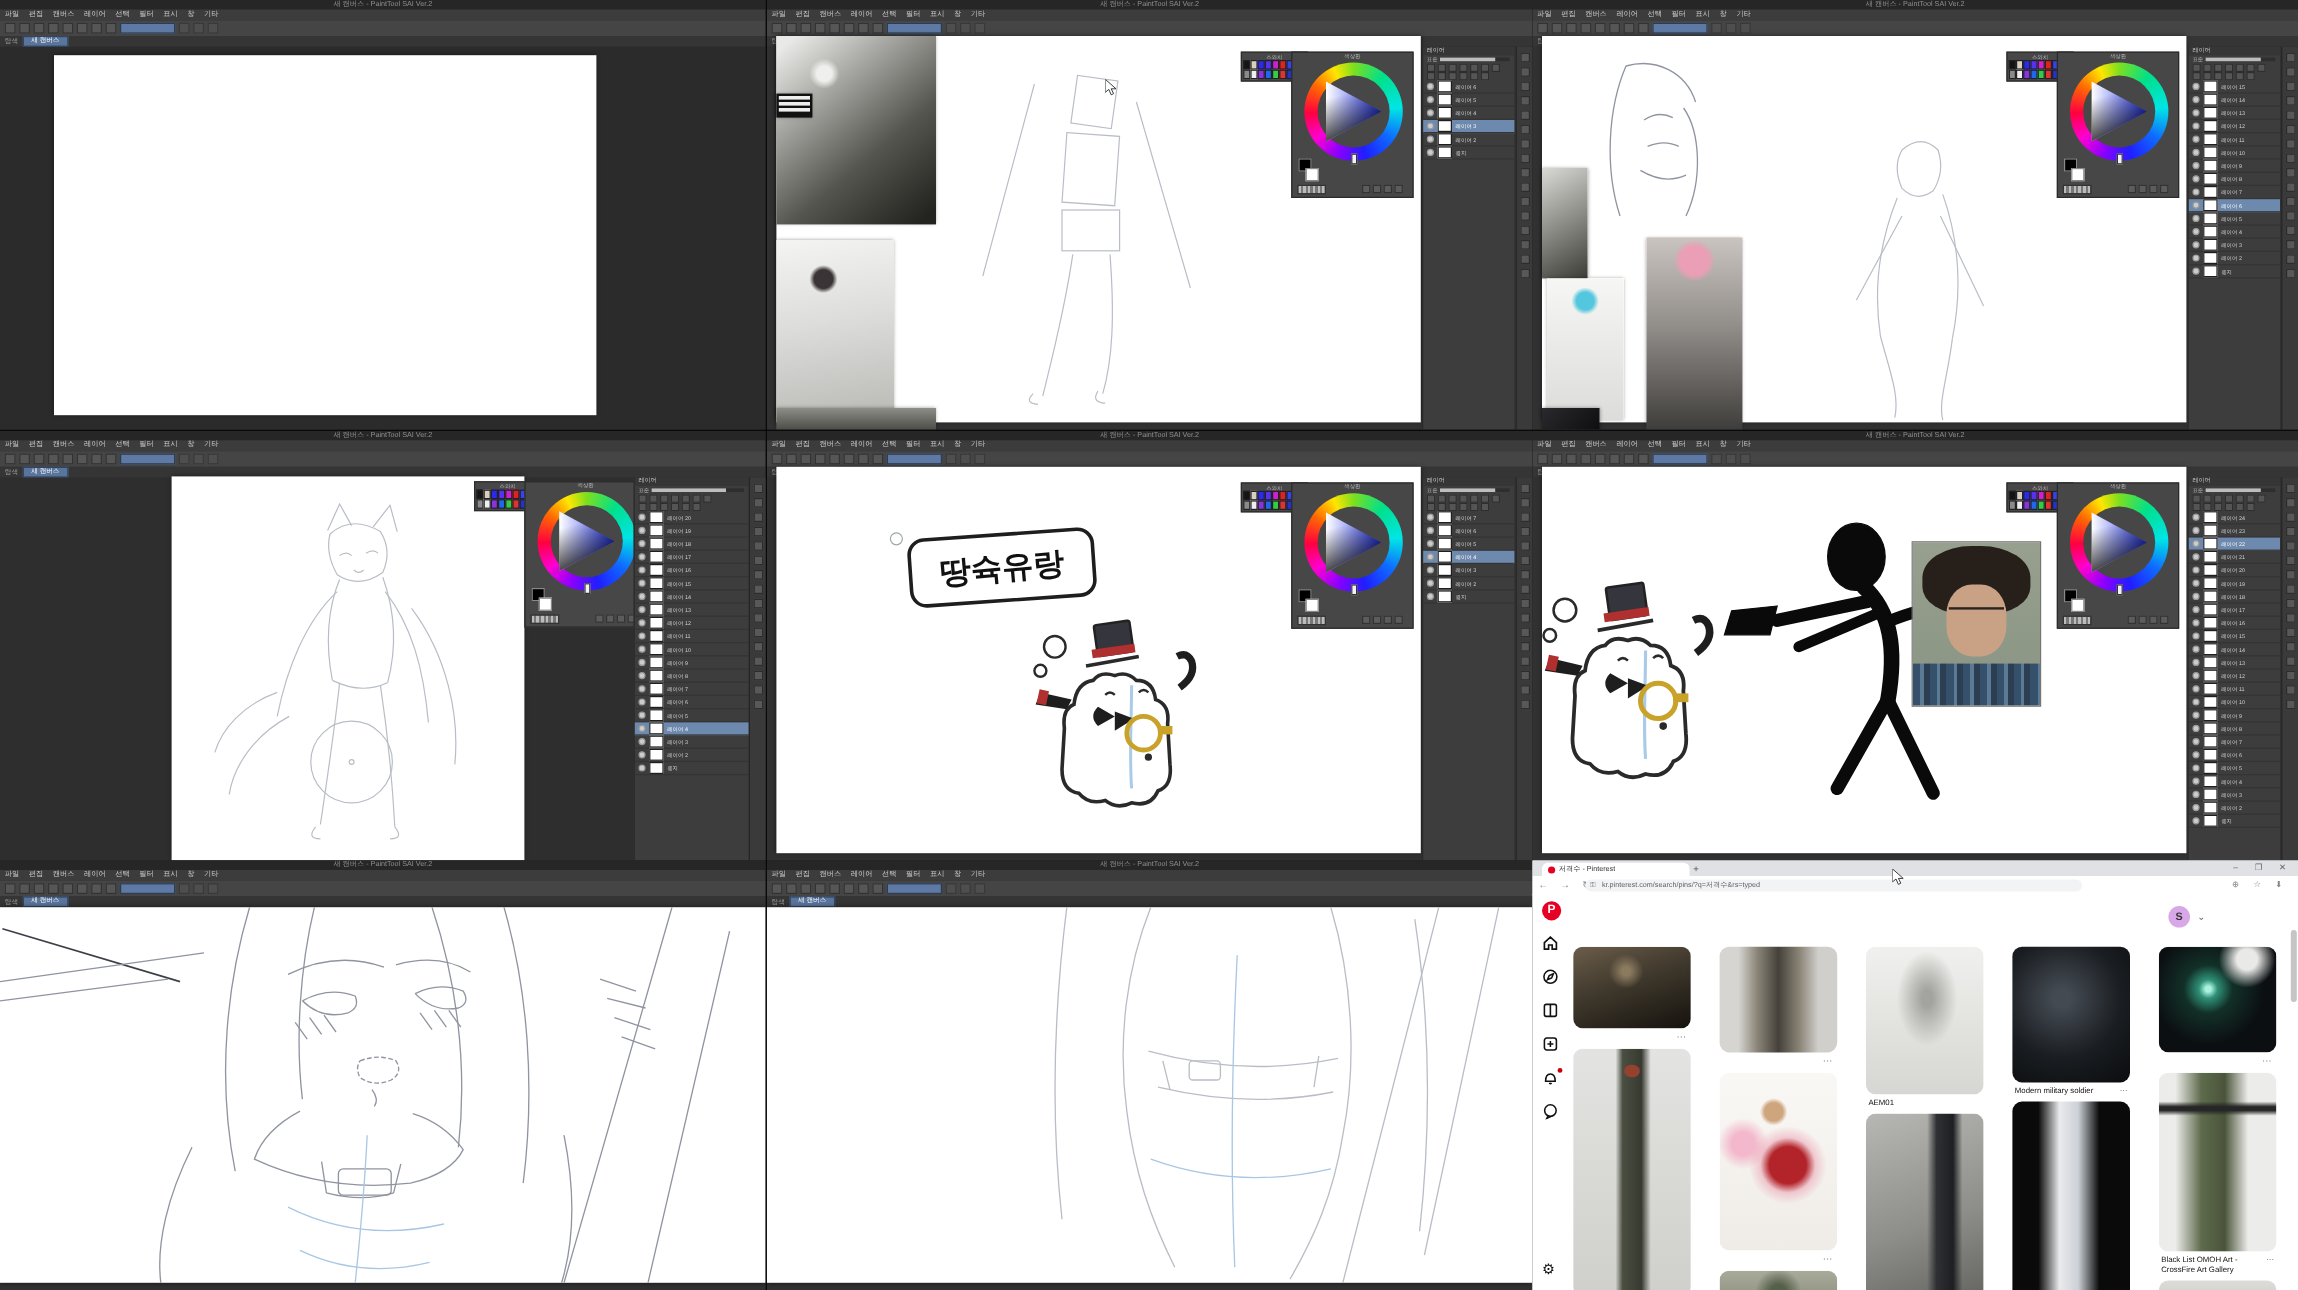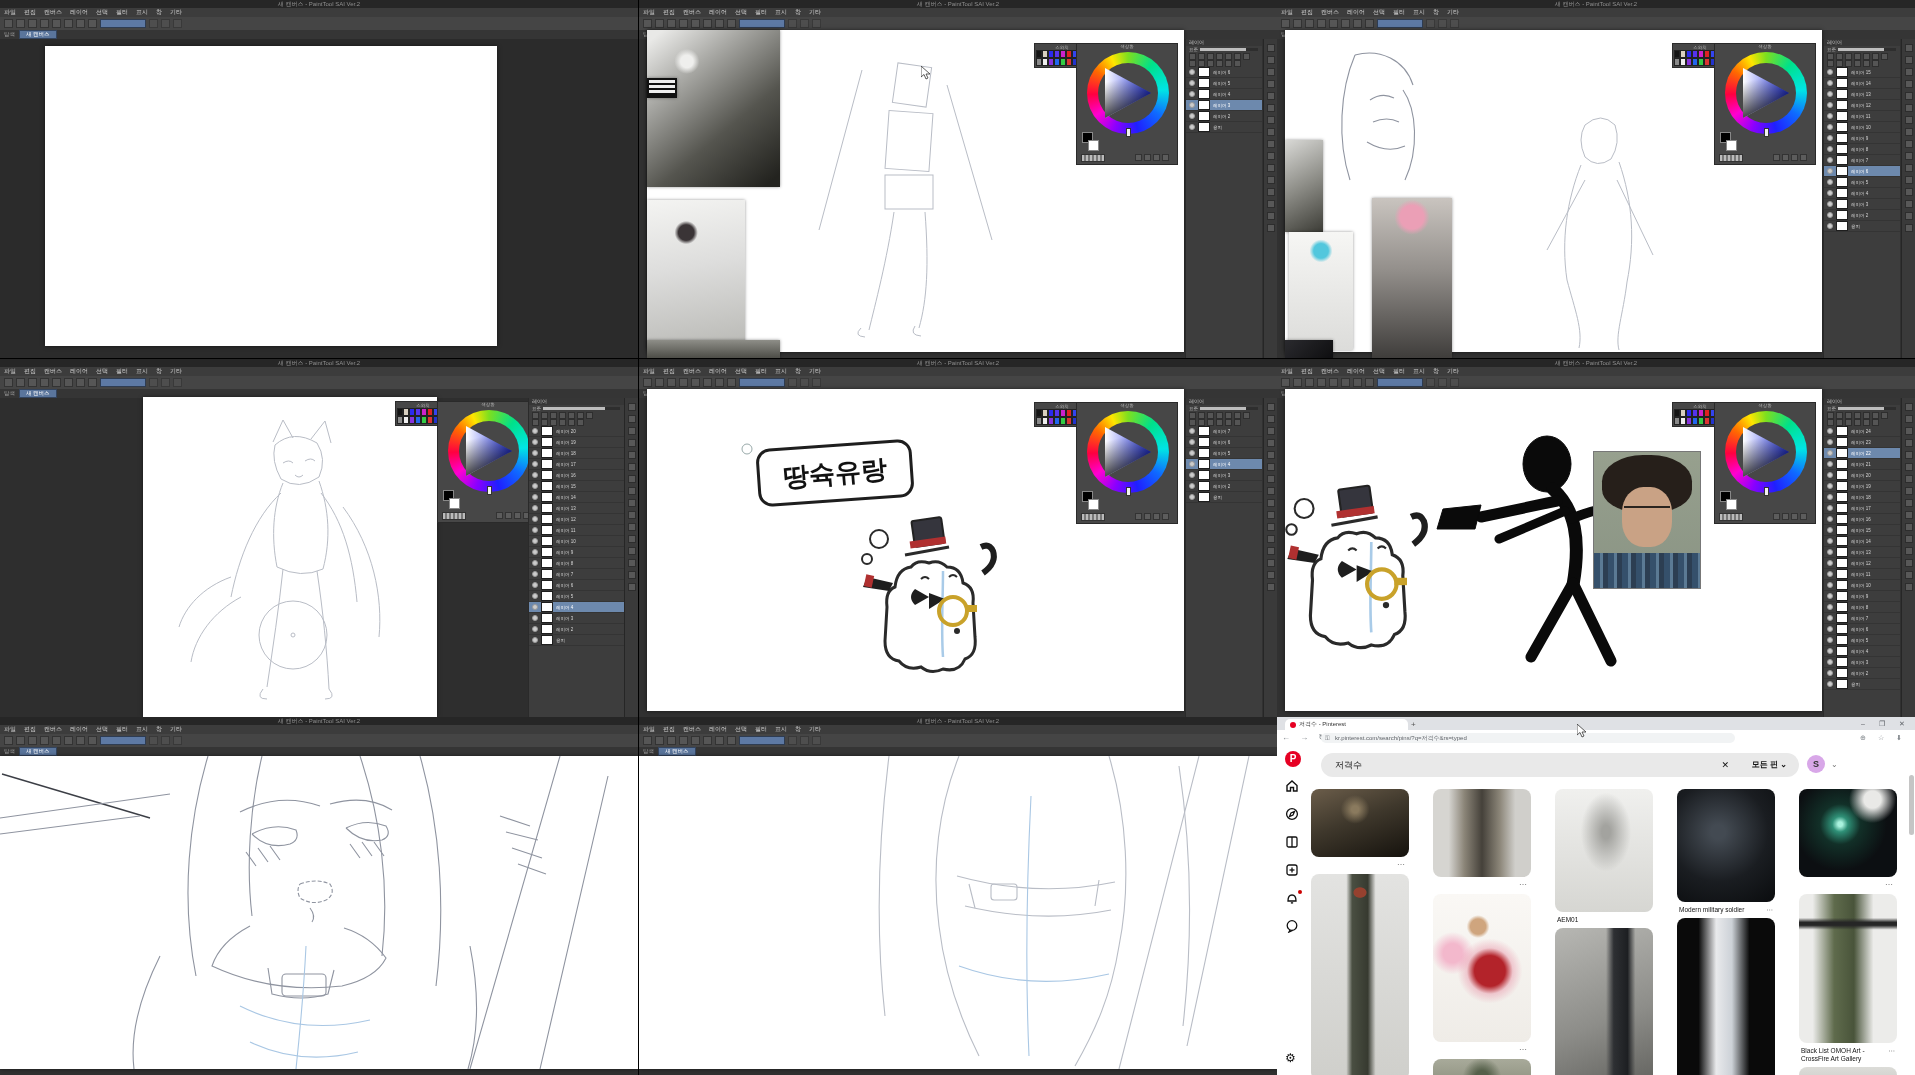--- a/index.html
+++ b/index.html
@@ -1628,25 +1628,20 @@
             <div class="pt-bell-dot"></div>
           </div>
           <div class="pt-ico">
             <svg width="14" height="14" viewBox="0 0 14 14" fill="none" stroke="#111" stroke-width="1.3">
               <circle cx="7" cy="6.5" r="4.8"></circle>
               <path d="M5 11 L4 13 L7.5 11.3"></path>
             </svg>
           </div>
           <div class="pt-gear">⚙</div>
         </div>
-        <div class="pt-search">
-          <div class="pt-query">저격수</div>
-          <div class="pt-clear">✕</div>
-          <div class="pt-filter">모든 핀 ⌄</div>
-        </div>
         <div class="pt-avatar">S</div>
         <div class="pt-profchev">⌄</div>
         <div class="pt-col" style="left: 34px; top: 44px; height: 286px;">
           <div class="pin pin-warrior" style="height: 68px;"></div>
           <div class="pin-dots">⋯</div>
           <div class="pin pin-redhead" style="height: 206px;"></div>
         </div>
         <div class="pt-col" style="left: 156px; top: 44px; height: 286px;">
           <div class="pin pin-camo" style="height: 88px;"></div>
           <div class="pin-dots">⋯</div>

